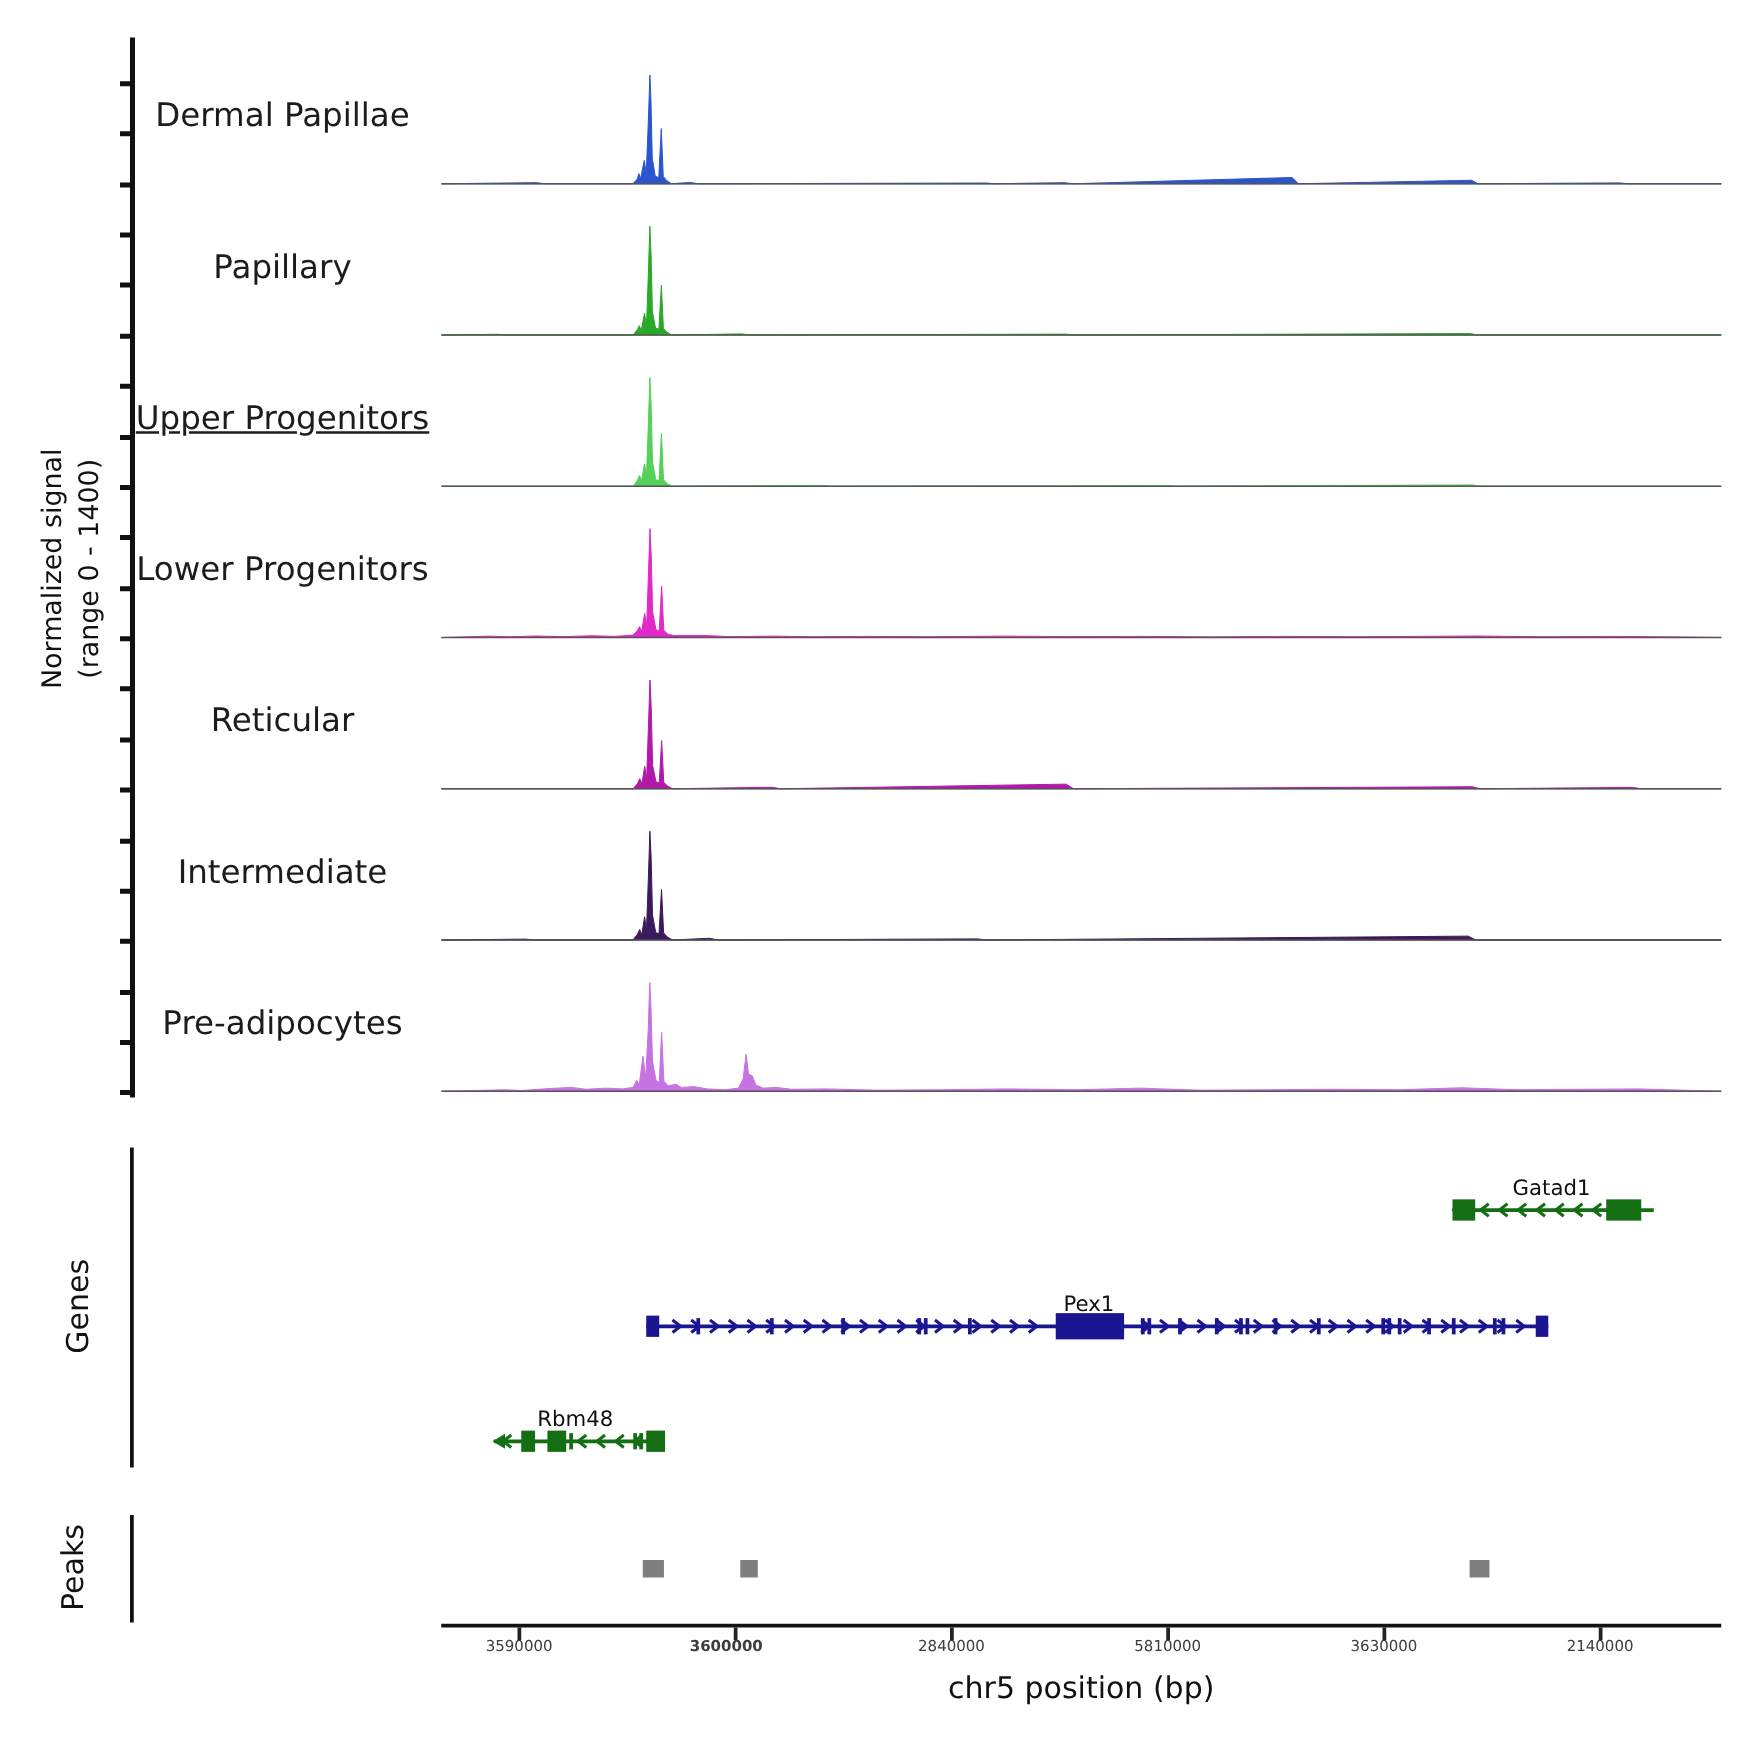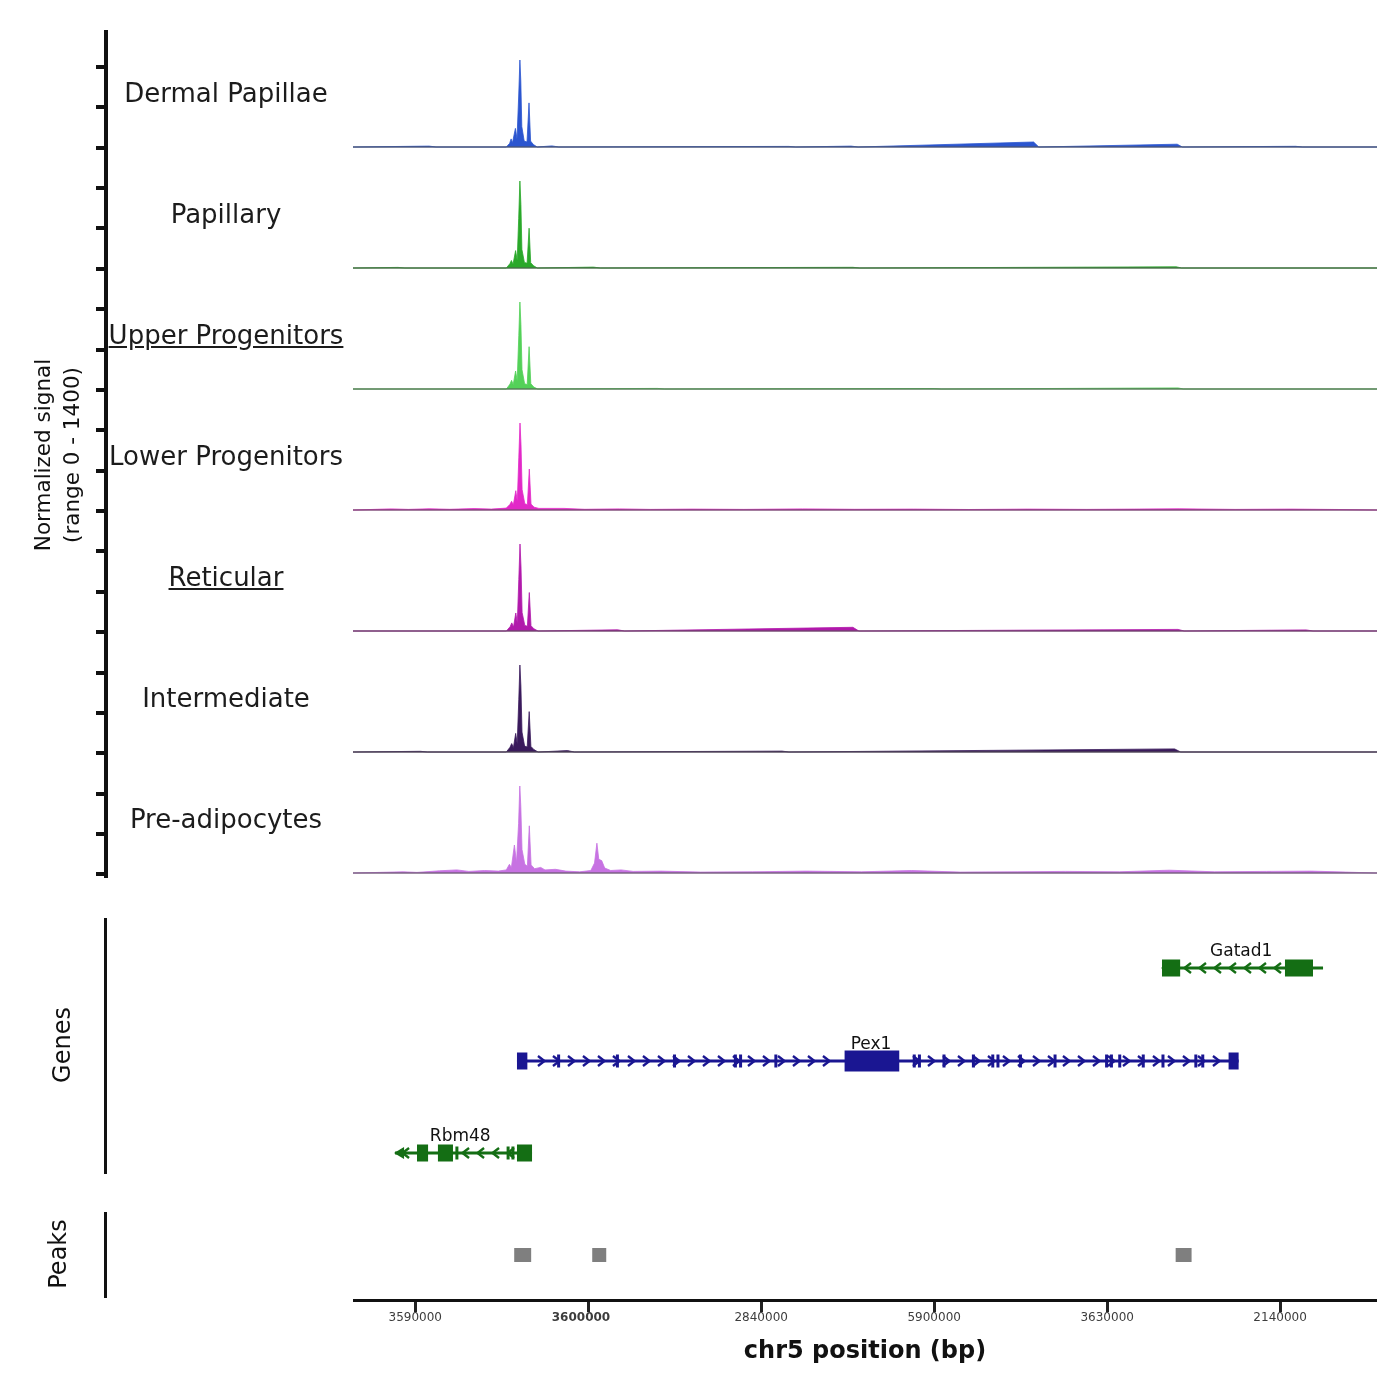--- a/index.html
+++ b/index.html
@@ -18,21 +18,21 @@
     position:absolute;text-align:center;transform:rotate(-90deg);
     transform-origin:center center;color:#111111;
   }
   .xtick-mark{position:absolute;width:3px;height:10px;background:#222222;}
   .xtick-label{
     position:absolute;width:150px;text-align:center;font-size:12px;color:#3d3d3d;
     white-space:nowrap;
   }
   .xaxis-title{
     position:absolute;left:353px;width:1024px;text-align:center;
-    font-size:24px;color:#111111;font-weight:bold;
+    font-size:24px;color:#111111;
   }
   svg{position:absolute;display:block;}
 </style>
 </head>
 <body>
 
 <div id="figure">
 
   <div class="vline" style="left:104px;top:30px;width:4px;height:848px;"></div>
   <div id="signal-yticks">
@@ -78,21 +78,21 @@
       <div class="track-label" style="top: 320.8px; text-decoration: underline;">Upper Progenitors</div>
       <svg width="1028" height="112" style="left: 353px; top: 278.8px;">
         <path d="M0,110 L1.7,110.0 L153.4,110.0 L157.1,105.0 L158.6,101.3 L160.2,105.7 L162.6,92.0 L164.2,101.9 L165.8,56.6 L166.9,23.0 L167.9,45.4 L169.0,90.7 L171.6,104.7 L174.2,105.7 L176.1,67.7 L177.8,104.7 L180.8,108.1 L184.7,110.0 L304.4,109.4 L311.4,110.0 L581.2,109.5 L588.1,110.0 L825.1,108.9 L830.3,110.0 L1022.3,110.0 L1024,110 Z" fill="#53d158" stroke="#53d158" stroke-width="0.8"></path>
         <line x1="0" y1="110" x2="1024" y2="110" stroke="#555555" stroke-width="1.2"></line>
       </svg>
       <div class="track-label" style="top: 442px;">Lower Progenitors</div>
       <svg width="1028" height="112" style="left: 353px; top: 400px;">
         <path d="M0,110 L1.7,110.0 L24.2,109.3 L38.1,108.9 L55.4,109.4 L76.1,108.8 L96.9,109.3 L121.1,108.6 L138.4,109.1 L153.3,108.1 L156.9,104.4 L158.6,101.3 L160.3,105.0 L162.8,90.7 L164.3,101.3 L165.8,57.8 L167.0,23.0 L168.0,44.8 L169.1,89.5 L171.8,103.8 L174.4,104.7 L176.3,69.0 L178.0,104.1 L181.1,107.2 L185.9,108.4 L211.0,108.4 L231.8,109.3 L266.4,108.9 L297.5,109.4 L339.0,109.1 L390.9,109.4 L449.7,108.9 L501.6,109.3 L560.4,109.1 L615.8,109.5 L674.6,109.1 L733.4,109.4 L781.8,109.1 L826.8,108.8 L882.2,109.4 L937.5,109.1 L985.9,109.5 L1022.3,110.0 L1024,110 Z" fill="#e228c8" stroke="#e228c8" stroke-width="0.8"></path>
         <line x1="0" y1="110" x2="1024" y2="110" stroke="#555555" stroke-width="1.2"></line>
       </svg>
-      <div class="track-label" style="top: 563.1px; text-decoration: underline;">Reticular</div>
+      <div class="track-label" style="top: 563.1px;">Reticular</div>
       <svg width="1028" height="112" style="left: 353px; top: 521.1px;">
         <path d="M0,110 L1.7,110.0 L153.4,110.0 L157.1,105.7 L158.8,101.9 L160.5,106.0 L162.8,92.0 L164.3,102.2 L165.8,58.4 L167.0,23.0 L168.0,46.0 L169.1,91.4 L171.8,104.4 L174.4,105.3 L176.3,71.5 L178.0,104.7 L180.9,107.8 L185.1,110.0 L264.6,108.8 L271.6,110.0 L499.9,106.3 L505.9,110.0 L825.1,108.4 L831.1,110.0 L953.1,108.9 L960.0,110.0 L1022.3,110.0 L1024,110 Z" fill="#b119ab" stroke="#b119ab" stroke-width="0.8"></path>
         <line x1="0" y1="110" x2="1024" y2="110" stroke="#555555" stroke-width="1.2"></line>
       </svg>
       <div class="track-label" style="top: 684.3px;">Intermediate</div>
       <svg width="1028" height="112" style="left: 353px; top: 642.3px;">
         <path d="M0,110 L1.7,110.0 L67.5,109.3 L74.4,110.0 L153.3,110.0 L157.0,105.3 L158.7,101.6 L160.4,105.7 L162.7,91.4 L164.2,101.9 L165.8,57.2 L166.9,23.0 L167.9,44.1 L169.0,90.1 L171.6,104.1 L174.2,105.0 L176.2,69.6 L177.9,104.4 L180.8,107.5 L185.1,110.0 L214.5,108.6 L221.4,110.0 L429.0,109.1 L435.9,110.0 L821.6,106.9 L827.7,110.0 L1022.3,110.0 L1024,110 Z" fill="#3a1a5c" stroke="#3a1a5c" stroke-width="0.8"></path>
         <line x1="0" y1="110" x2="1024" y2="110" stroke="#555555" stroke-width="1.2"></line>
       </svg>
       <div class="track-label" style="top: 805.4px;">Pre-adipocytes</div>
@@ -216,20 +216,20 @@
 
   <div class="hline" style="left:353px;top:1299px;width:1024px;height:3px;"></div>
   <div id="xticks">
       <div class="xtick-mark" style="left: 413.8px; top: 1302px;"></div>
       <div class="xtick-label" style="left: 340.3px; top: 1310px;">3590000</div>
       <div class="xtick-mark" style="left: 586.7px; top: 1302px;"></div>
       <div class="xtick-label" style="left: 506px; top: 1310px; font-weight: bold;">3600000</div>
       <div class="xtick-mark" style="left: 759.7px; top: 1302px;"></div>
       <div class="xtick-label" style="left: 686.2px; top: 1310px;">2840000</div>
       <div class="xtick-mark" style="left: 932.7px; top: 1302px;"></div>
-      <div class="xtick-label" style="left: 859.2px; top: 1310px;">5900000</div>
+      <div class="xtick-label" style="left: 859.2px; top: 1310px;">5810000</div>
       <div class="xtick-mark" style="left: 1105.7px; top: 1302px;"></div>
       <div class="xtick-label" style="left: 1032.2px; top: 1310px;">3630000</div>
       <div class="xtick-mark" style="left: 1278.6px; top: 1302px;"></div>
       <div class="xtick-label" style="left: 1205.1px; top: 1310px;">2140000</div>
     </div>
   <div class="xaxis-title" style="top:1336px;">chr5 position (bp)</div>
 </div>
 
 </body></html>

